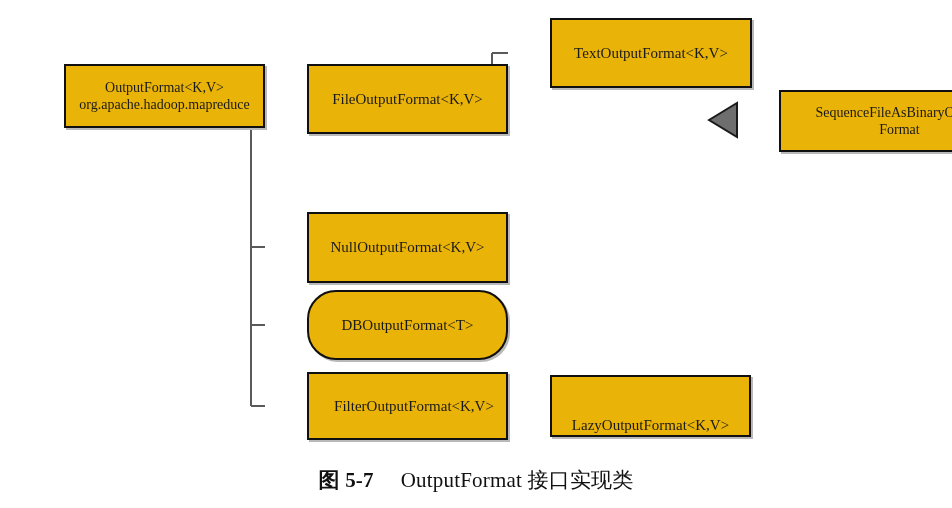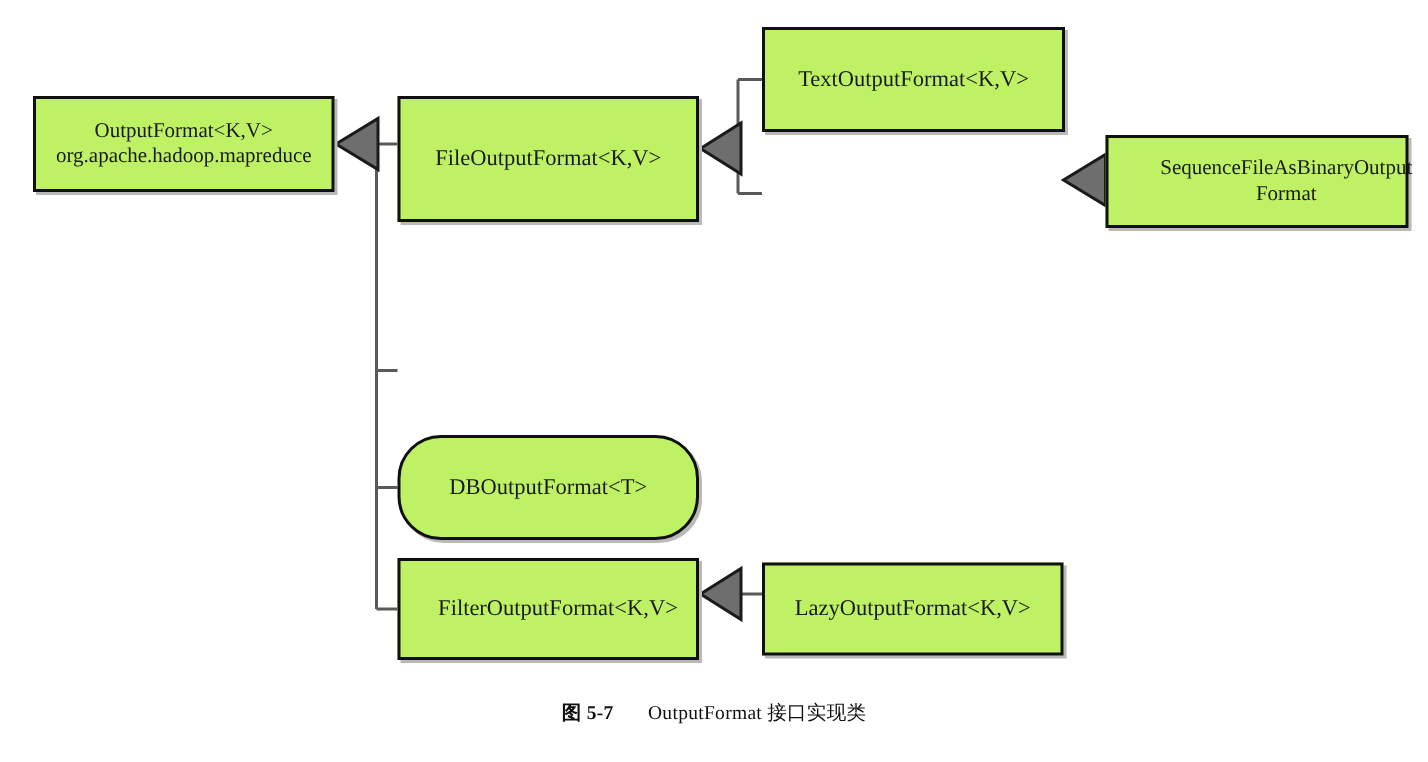--- a/index.html
+++ b/index.html
@@ -19,45 +19,46 @@
     position: absolute;
     left: 0;
     top: 0;
     width: 952px;
     height: 508px;
     pointer-events: none;
   }
   .node {
     position: absolute;
     box-sizing: border-box;
-    background: #bef264;
+    background: #eab308;
     border: 2px solid #101010;
     box-shadow: 2px 2px 0 0 #b9b9b9;
     display: flex;
     align-items: center;
     justify-content: center;
     text-align: center;
     z-index: 2;
+    margin-left: 42px;
   }
   .node-label {
     display: block;
     color: #1a1a1a;
     line-height: 1.25;
     padding: 0 6px;
     white-space: pre-line;
   }
   .lbl-14 { font-size: 14px; }
   .lbl-15 { font-size: 15px; }
   #figure-caption {
     position: absolute;
     left: 0;
     top: 466px;
     width: 952px;
     text-align: center;
-    font-size: 13px;
+    font-size: 21px;
     color: #111111;
     letter-spacing: 0.2px;
     z-index: 3;
   }
   #figure-caption .cap-num { font-weight: bold; }
   #figure-caption .cap-gap { display: inline-block; width: 16px; }
 </style>
 </head>
 <body>
 
@@ -94,44 +95,47 @@
       <polygon points="709,120 737,103 737,137"></polygon>
       <polygon points="467,396 494,379 494,413"></polygon>
     </g>
   </svg>
 
   <div class="node" style="left:22px; top:64px; width:201px; height:64px;">
     <span class="node-label lbl-14">OutputFormat&lt;K,V&gt;
 org.apache.hadoop.mapreduce</span>
   </div>
 
-  <div class="node" style="left:265px; top:64px; width:201px; height:84px;">
+  <div class="node" style="left:265px; top:64px; width:201px; height:70px;">
     <span class="node-label lbl-15">FileOutputFormat&lt;K,V&gt;</span>
   </div>
 
   <div class="node" style="left:508px; top:18px; width:202px; height:70px;">
     <span class="node-label lbl-15">TextOutputFormat&lt;K,V&gt;</span>
   </div>
 
 
   <div class="node" style="left:737px; top:90px; width:202px; height:62px;padding-left:39px;">
     <span class="node-label lbl-14">SequenceFileAsBinaryOutput
 Format</span>
   </div>
 
+  <div class="node" style="left:265px; top:212px; width:201px; height:71px;">
+    <span class="node-label lbl-15">NullOutputFormat&lt;K,V&gt;</span>
+  </div>
 
   <div class="node" style="left:265px; top:290px; width:201px; height:70px;border-radius:29px;">
     <span class="node-label lbl-15">DBOutputFormat&lt;T&gt;</span>
   </div>
 
   <div class="node" style="left:265px; top:372px; width:201px; height:68px;padding-left:13px;">
     <span class="node-label lbl-15">FilterOutputFormat&lt;K,V&gt;</span>
   </div>
 
-  <div class="node" style="left:508px; top:375px; width:201px; height:62px;">
+  <div class="node" style="left:508px; top:375px; width:201px; height:62px;align-items:flex-end;">
     <span class="node-label lbl-15">LazyOutputFormat&lt;K,V&gt;</span>
   </div>
 
   <div id="figure-caption">
     <span class="cap-num">图</span>
     <span class="cap-num">5-7</span>
     <span class="cap-gap"></span>
     <span>OutputFormat 接口实现类</span>
   </div>
 

